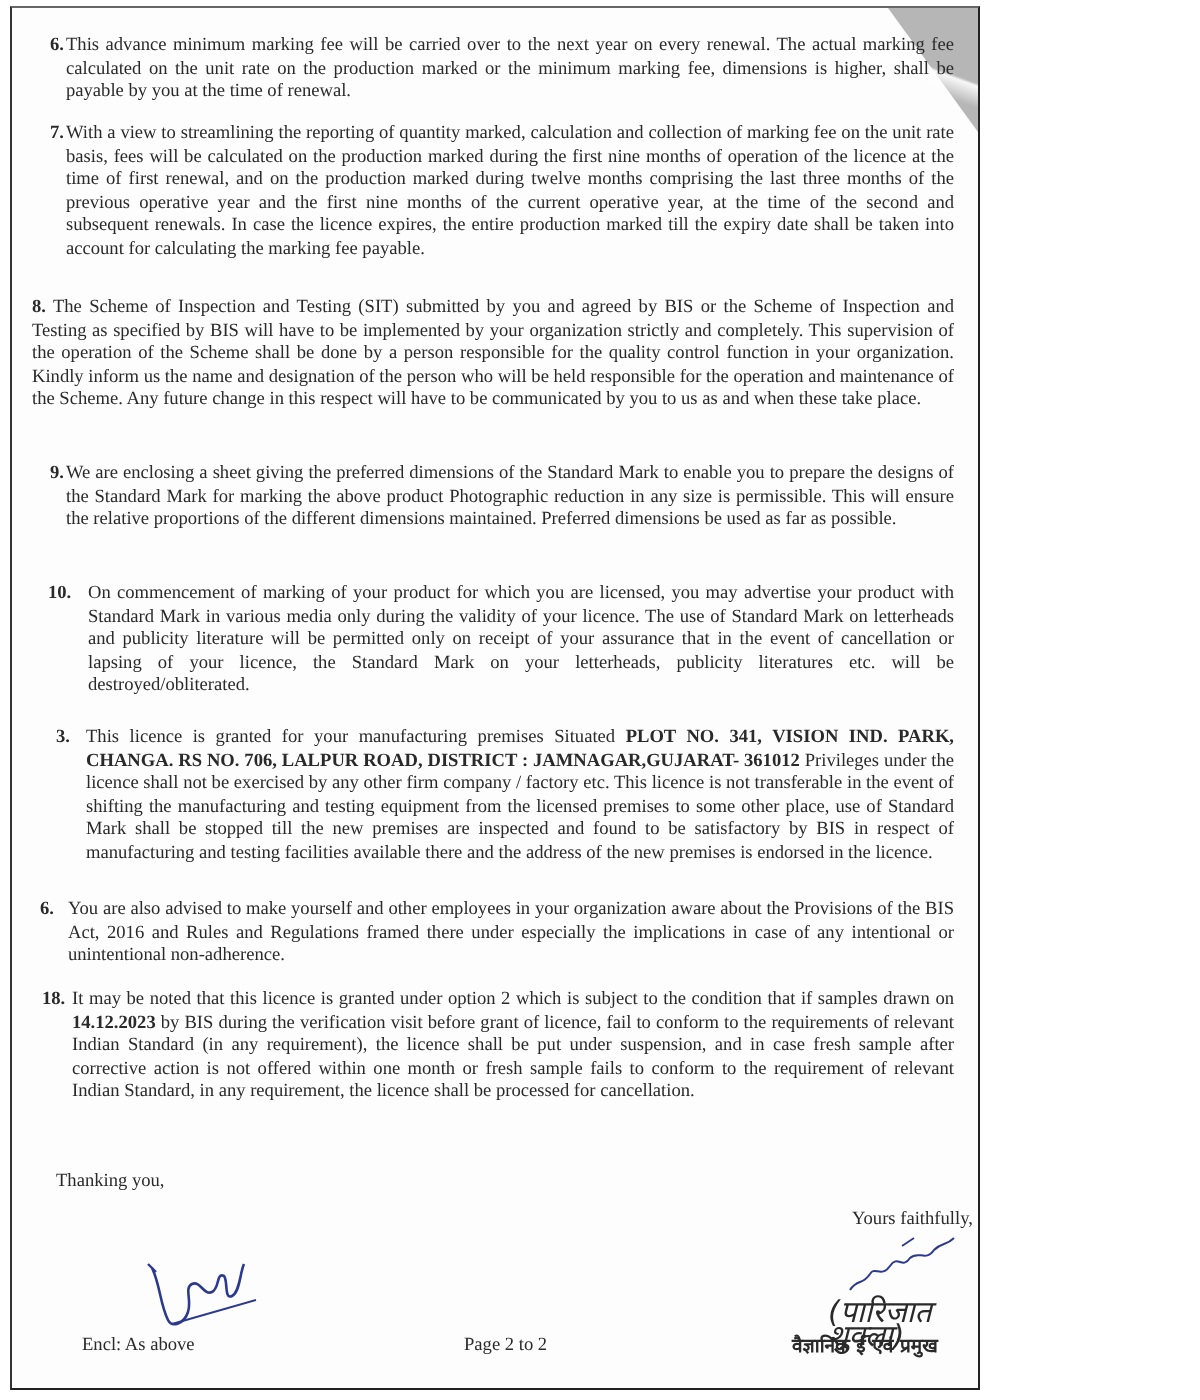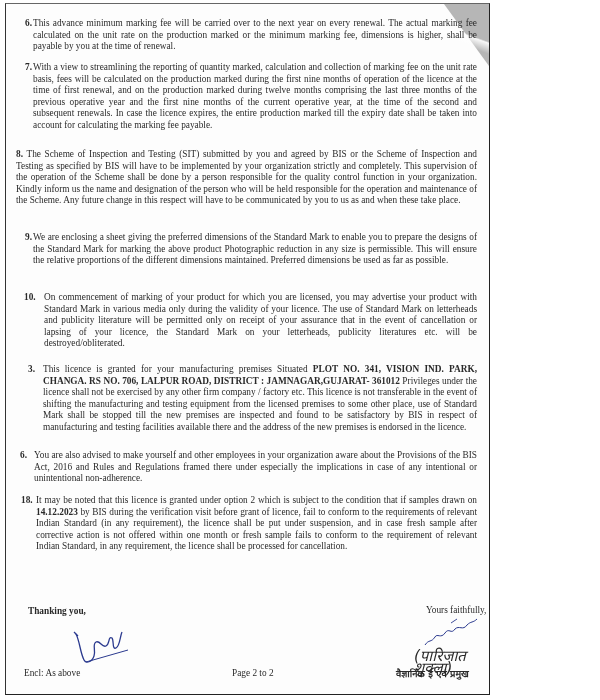--- a/index.html
+++ b/index.html
@@ -25,23 +25,23 @@
   .para p { margin:0; text-indent:0; }
   .bold { font-weight:bold; }
   #p6 { top:14px; }
   #p7 { top:58px; }
   #p8 { left:10px; top:145px; }
   #p9 { top:228px; }
   #p10 { left:38px; top:288px; }
   #p11 { left:37px; top:360px; }
   #p12 { left:28px; top:446px; }
   #p13 { left:30px; top:491px; }
-  .closing { position:absolute; left:22px; top:602px;font-weight:bold; }
+  .closing { position:absolute; left:22px; top:582px; }
   .signature-left { position:absolute; left:60px; top:618px; width:70px; height:45px; }
-  .encl { position:absolute; left:18px; top:664px; }
+  .encl { position:absolute; left:35px; top:664px; }
   .pageno { position:absolute; left:226px; top:664px;text-align:center; }
   .yours { position:absolute; left:420px; top:601px; }
   .signature-right { position:absolute; left:415px; top:613px; width:60px; height:32px; }
   .hindi-name { position:absolute; left:408px; top:647px; font-family:"DejaVu Sans", sans-serif; font-size:15px;font-style:italic; }
   .hindi-desig { position:absolute; left:390px; top:664px; font-family:"DejaVu Sans", sans-serif; font-size:9.5px;font-weight:bold; }
 </style>
 </head>
 <body>
 
 <div class="page">

